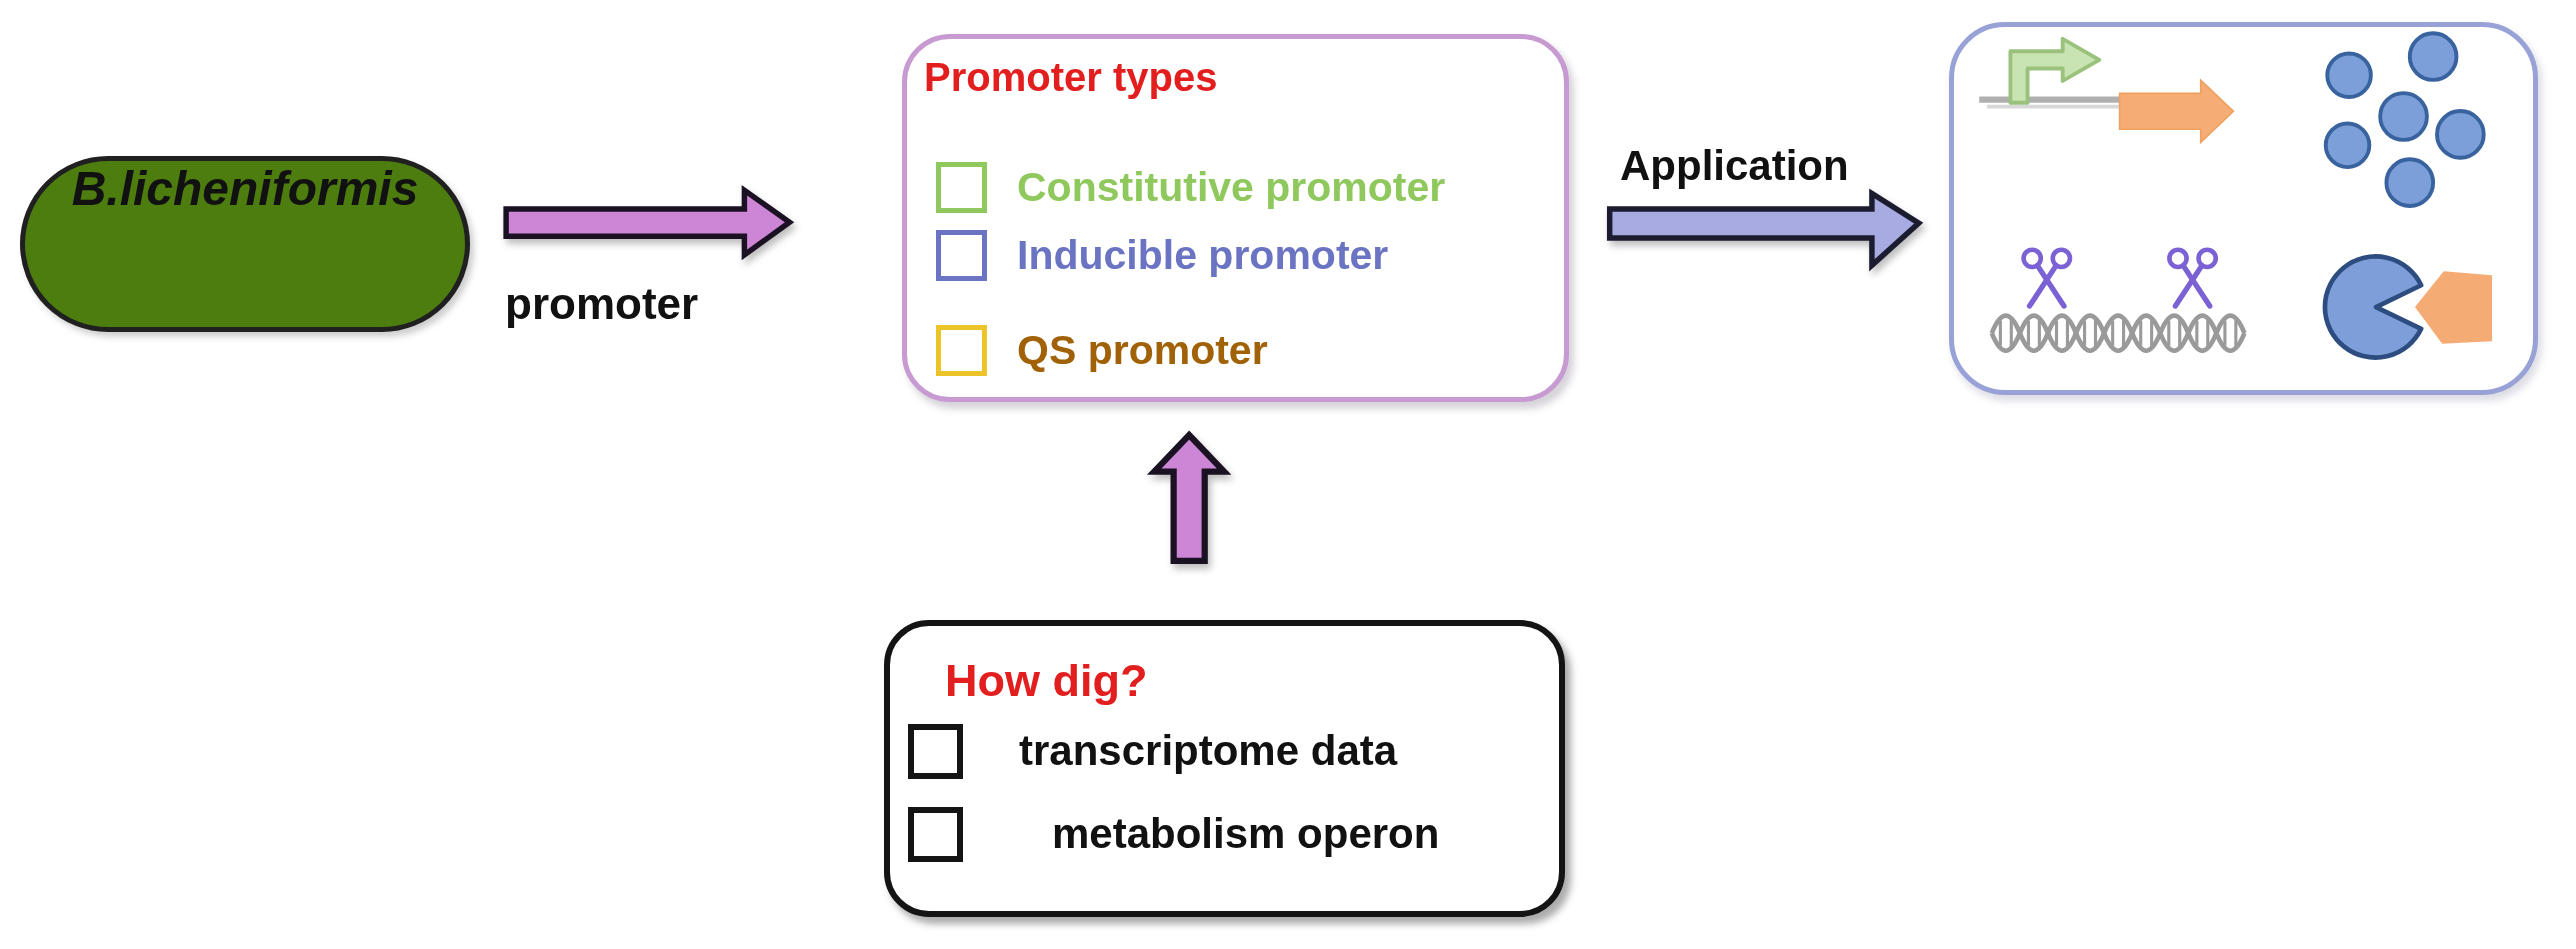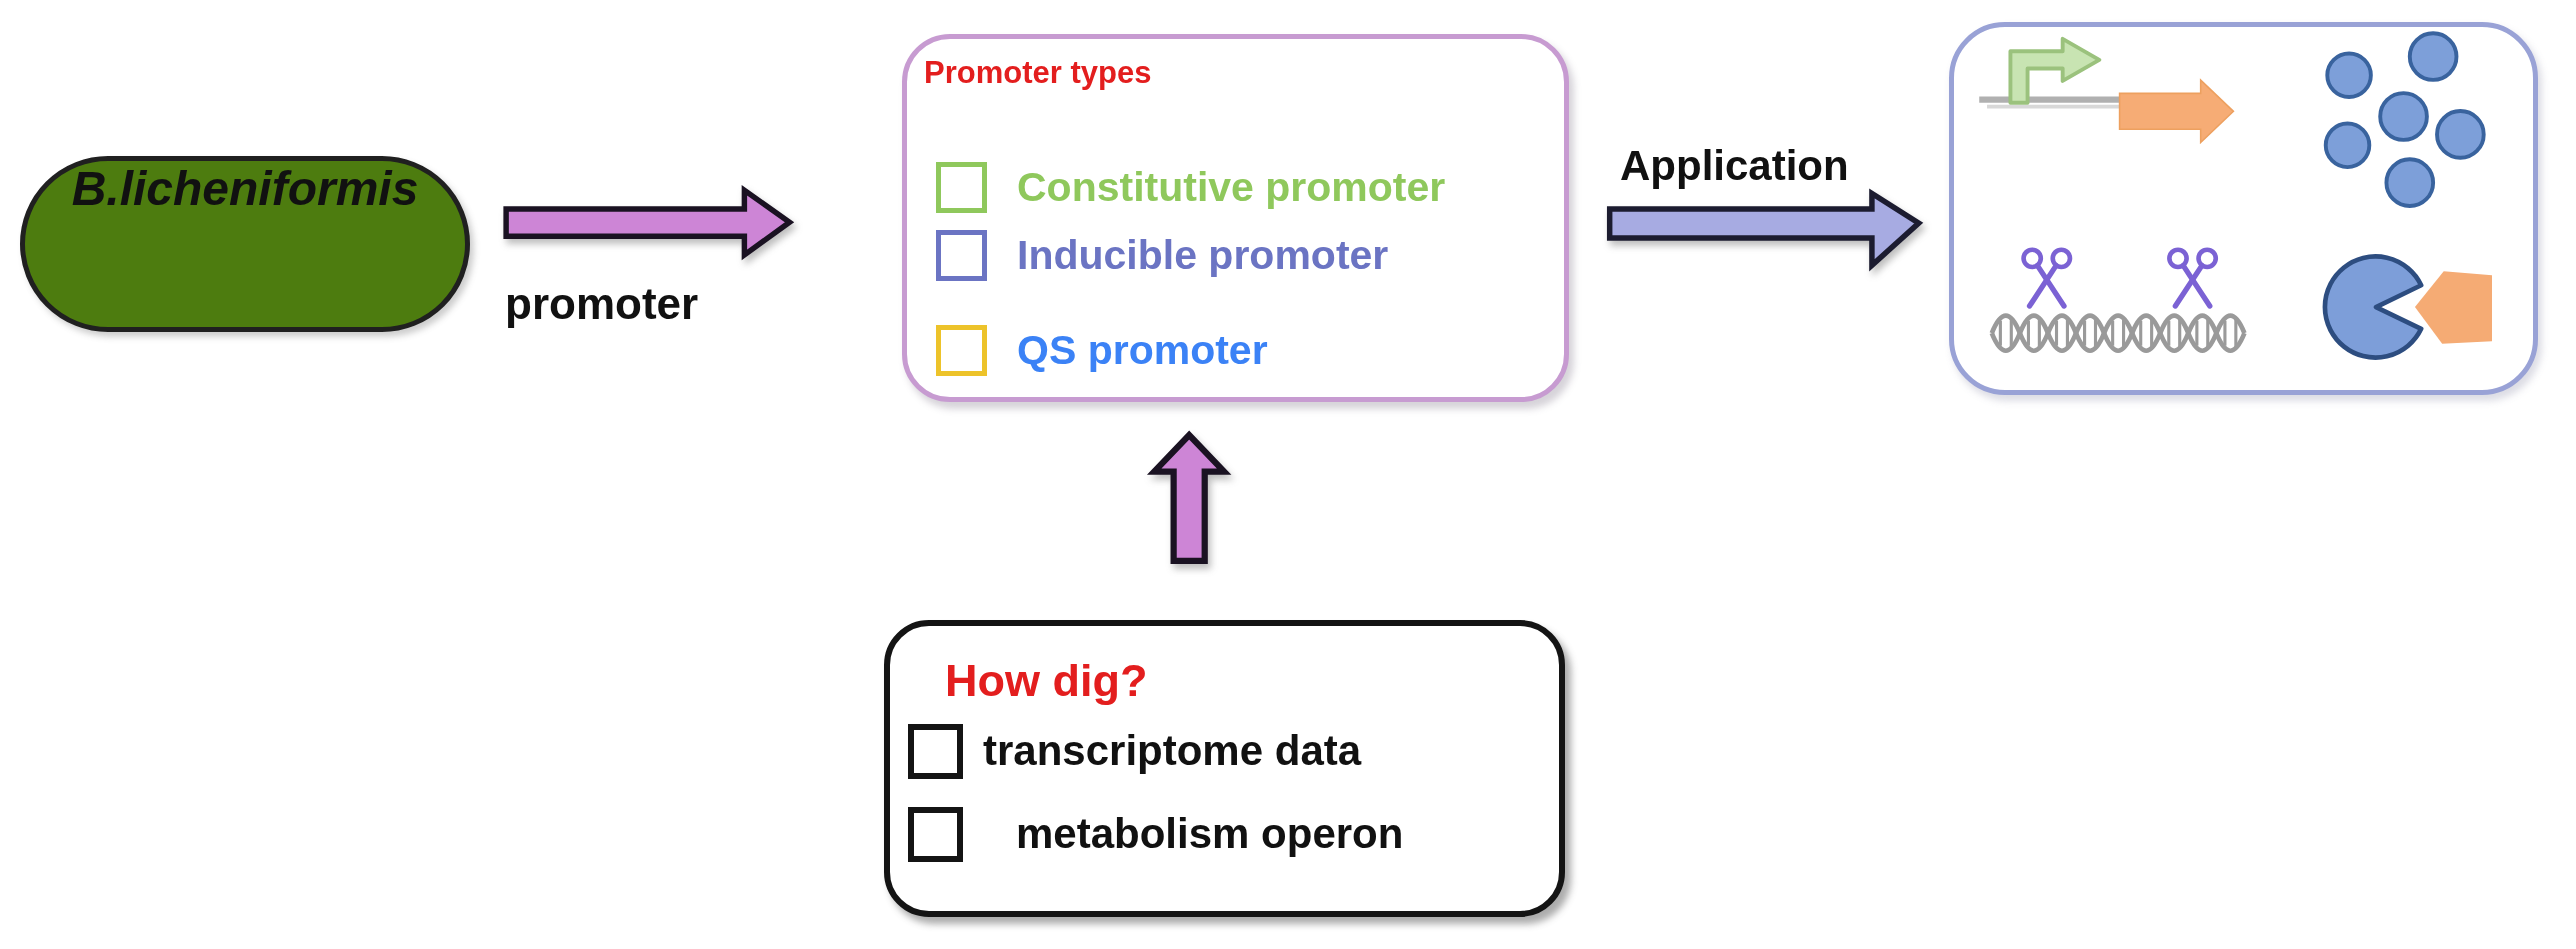--- a/index.html
+++ b/index.html
@@ -9,33 +9,33 @@
   .lbl{font-weight:bold;color:#111;white-space:nowrap;}
   .capsule{left:20px;top:156px;width:450px;height:176px;background:#4d7c0f;
            border:5.5px solid #202020;border-radius:94px;display:flex;justify-content:center;
            box-shadow:3.9px 4.7px 6.2px rgba(90,90,90,.30);box-sizing:border-box;}
   .capsule .lbl{font-style:italic;font-size:48px;}
   .txt-endo1{left:505px;top:123px;font-size:44px;}
   .txt-endo2{left:505px;top:279px;font-size:44px;}
   .txt-app{left:1620px;top:142px;font-size:42px;}
   .pbox{left:902px;top:34px;width:667px;height:368px;background:#fff;border:5.5px solid #c79bd1;
         border-radius:48px;box-shadow:4.7px 6.2px 7.8px rgba(120,110,130,.30);box-sizing:border-box;}
-  .pbox-title{left:924px;top:55px;font-size:31px;}
+  .pbox-title{left:924px;top:55px;font-size:40px;}
   .prow{left:936px;height:55px;display:flex;align-items:center;}
   .prow .sq{width:51px;height:51px;border:5.5px solid #888;background:#fff;box-sizing:border-box;flex:0 0 auto;}
   .prow .lbl{margin-left:30px;font-size:41px;}
   .prow1{top:160px;} .prow2{top:228px;text-align:center;} .prow3{top:323px;}
   .abox{left:1949px;top:22px;width:589px;height:373px;background:#fff;border:5.5px solid #99a2d6;
         border-radius:56px;box-shadow:3.9px 5.5px 7px rgba(120,120,150,.25);box-sizing:border-box;}
   .hbox{left:884px;top:620px;width:681px;height:297px;background:#fff;border:6.2px solid #141414;
         border-radius:45px;box-shadow:5.5px 7px 7.8px rgba(70,70,70,.45);box-sizing:border-box;}
   .hbox-title{left:945px;top:655px;font-size:45px;}
   .hrow{left:908px;height:58px;display:flex;align-items:center;}
   .hrow .sq{width:55px;height:55px;border:6.2px solid #141414;background:#fff;box-sizing:border-box;flex:0 0 auto;}
-  .hrow .lbl{margin-left:20px;font-size:42px;}
+  .hrow .lbl{margin-left:56px;font-size:42px;}
   .hrow1{top:722px;} .hrow2{top:805px;gap:33px;}
   svg{display:block;overflow:visible;}
   .arrow-shadow{filter:drop-shadow(3.9px 5.5px 3.9px rgba(70,70,70,.35));}
 </style>
 </head>
 <body>
 
 <div class="canvas">
 
   <div class="abs capsule">
@@ -53,21 +53,21 @@
   <div class="abs prow prow1">
     <span class="sq" style="border-color: rgb(143, 200, 92);"></span>
     <span class="lbl" style="color: rgb(143, 200, 92);">Constitutive promoter</span>
   </div>
   <div class="abs prow prow2">
     <span class="sq" style="border-color: rgb(107, 116, 195);"></span>
     <span class="lbl" style="color: rgb(107, 116, 195);">Inducible promoter</span>
   </div>
   <div class="abs prow prow3">
     <span class="sq" style="border-color: rgb(237, 195, 42);"></span>
-    <span class="lbl" style="color: #3b82f6;">QS promoter</span>
+    <span class="lbl" style="color: #a16207;">QS promoter</span>
   </div>
 
   <span class="abs lbl txt-app">Application</span>
   <svg class="abs arrow-shadow" style="left:1605px;top:184px" width="320" height="86" viewBox="0 0 410 110">
     <polygon points="6,32 342,32 342,12 402,50 342,104 342,69 6,69" stroke="#1c1c30" stroke-width="7" fill="#a7abe2"></polygon>
   </svg>
 
   <div class="abs abox" style="border-color: rgb(153, 162, 214);"></div>
 
   <svg class="abs" style="left:1973px;top:31px" width="269" height="117" viewBox="0 0 345 150">

